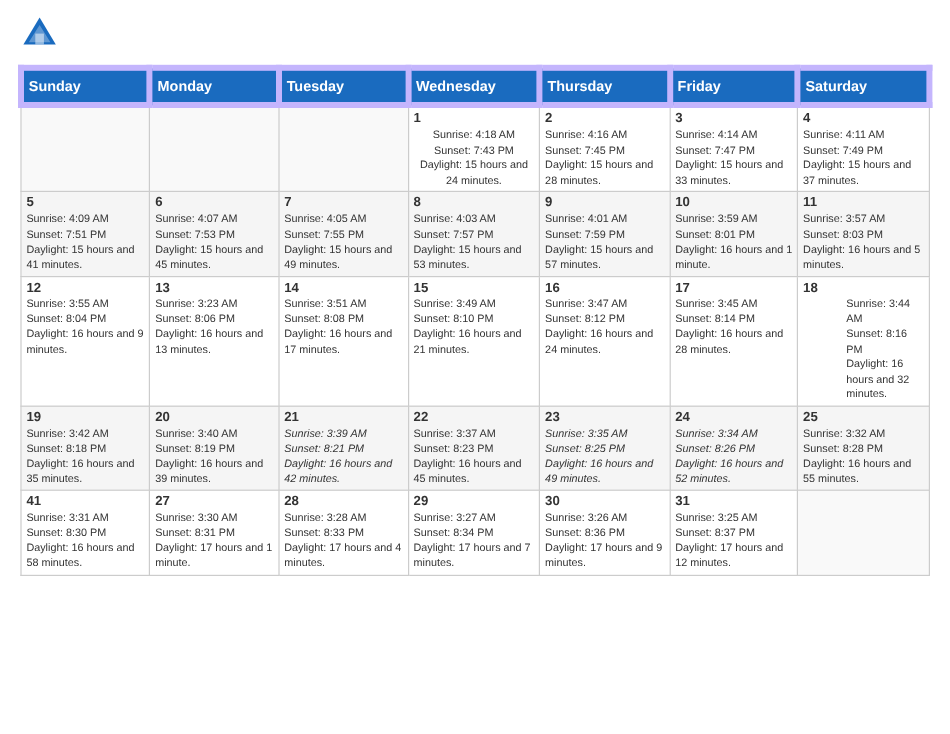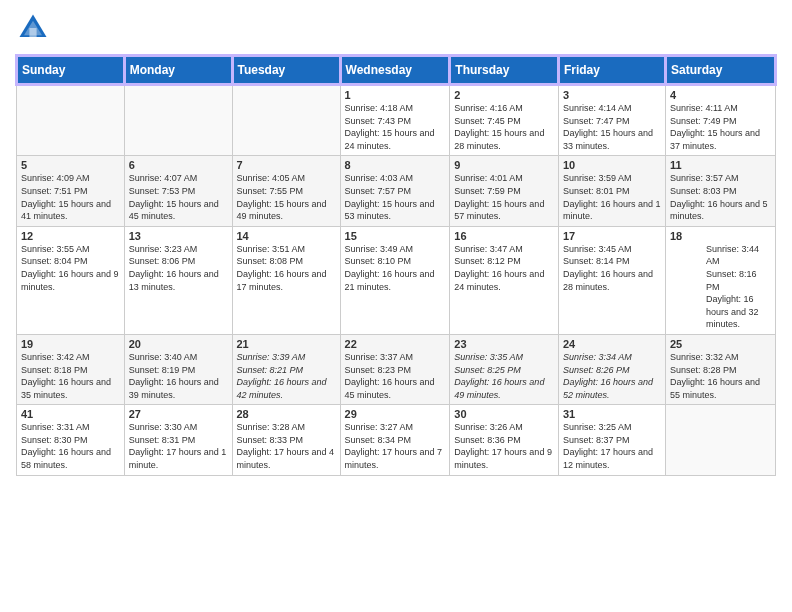--- a/index.html
+++ b/index.html
@@ -63,21 +63,21 @@
       border-collapse: collapse;
       border: 1px solid #ccc;
     }
     .calendar th {
       background: #1a6bbf;
       color: #fff;
       font-size: 12px;
       font-weight: bold;
       padding: 6px 4px;
       text-align: left;
-      border: 3px solid #c4b5fd;
+      border: 5px solid #c4b5fd;
     }
     .calendar td {
       border: 1px solid #ccc;
       vertical-align: top;
       padding: 3px 4px;
       width: 113px;
       min-height: 75px;
       font-size: 9.5px;
       color: #333;
       background: #fff;
@@ -137,21 +137,21 @@
           <th>Saturday</th>
         </tr>
     </thead>
     <tbody id="calendar-body">
     <tr>
           <td class="empty-cell"></td>
           <td class="empty-cell"></td>
           <td class="empty-cell"></td>
           <td>
             <span class="day-number">1</span>
-            <div class="day-info" style="white-space: pre-line;">Sunrise: 4:18 AM
+            <div class="day-info" style="white-space: pre-line; text-align: center;">Sunrise: 4:18 AM
 Sunset: 7:43 PM
 Daylight: 15 hours and 24 minutes.</div>
           </td>
           <td>
             <span class="day-number">2</span>
             <div class="day-info" style="white-space: pre-line;">Sunrise: 4:16 AM
 Sunset: 7:45 PM
 Daylight: 15 hours and 28 minutes.</div>
           </td>
           <td>

